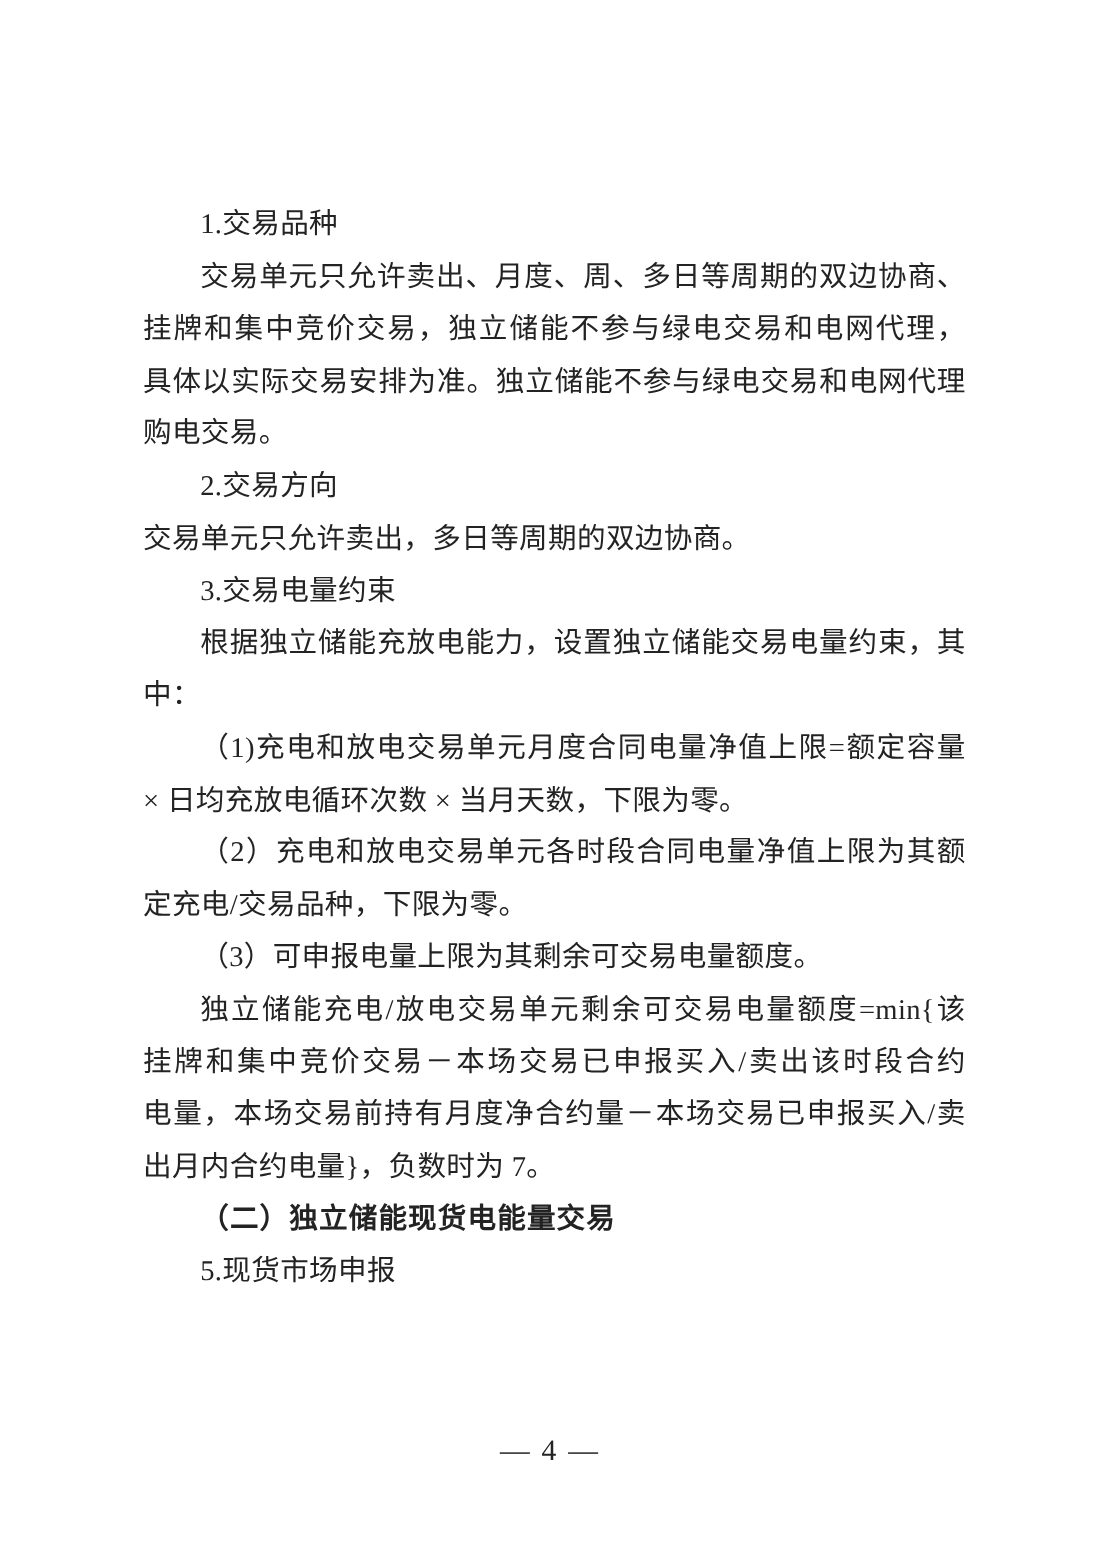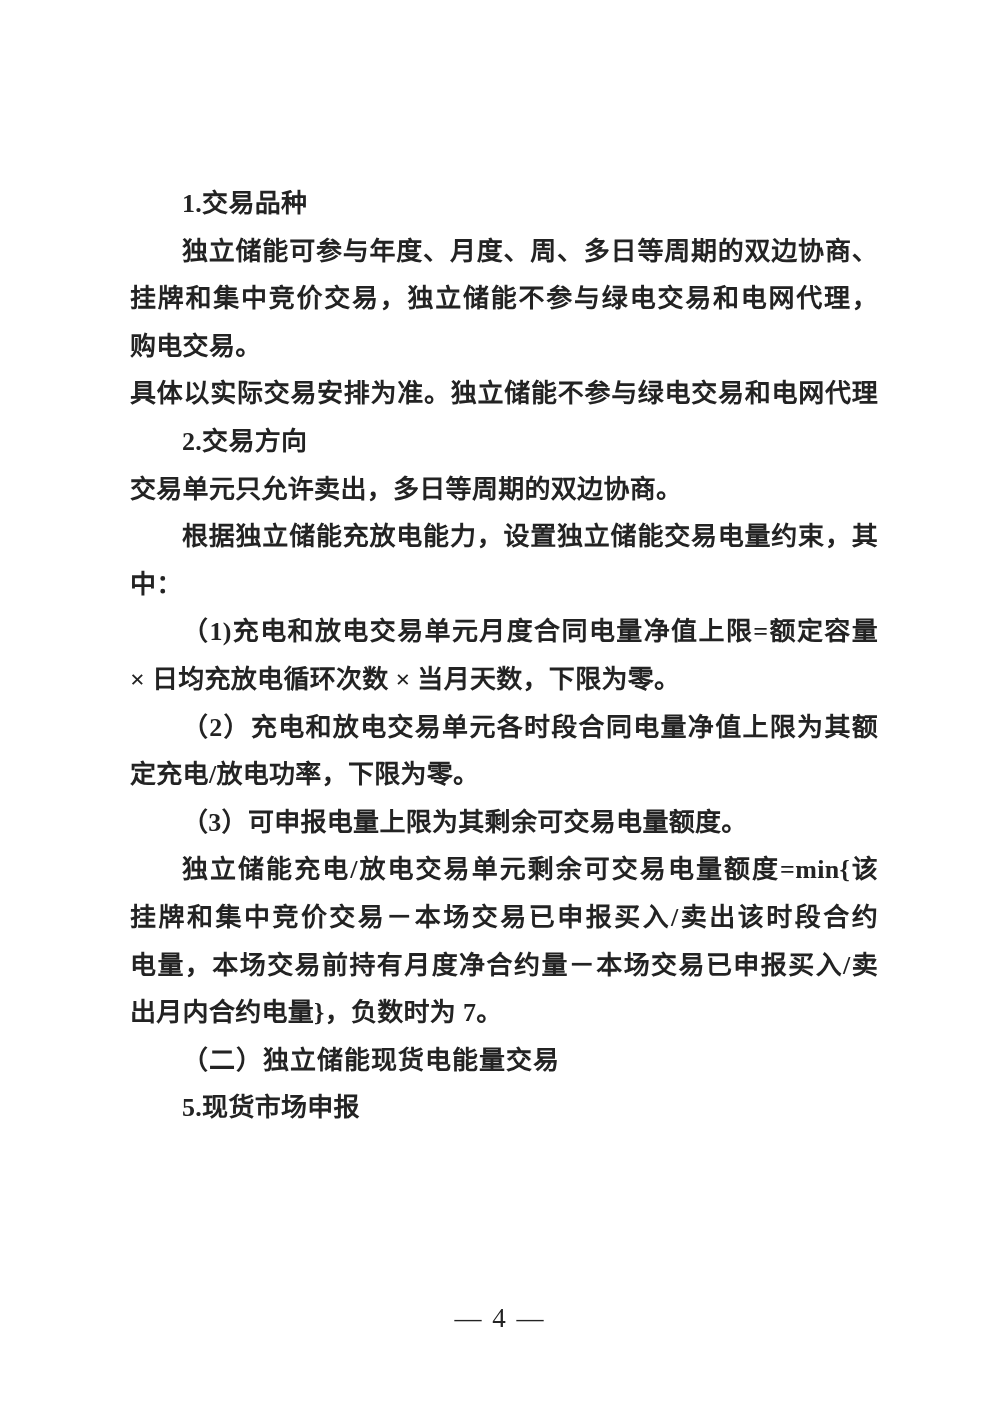--- a/index.html
+++ b/index.html
@@ -28,21 +28,20 @@
     padding: 0;
   }
   .line {
     font-size: 26px;
     line-height: 47.6px;
     white-space: normal;
     text-align: justify;
     text-align-last: justify;
     text-justify: inter-character;
     letter-spacing: 0.3px;
-    font-weight: bold;
   }
   
   .line.last {
     text-align-last: left;
   }
   
   .line.first {
     text-indent: 2em;
   }
   .para.bold .line {
@@ -65,48 +64,51 @@
 <body>
 
 <div class="page">
   <div class="content">
 
     <div class="para">
       <div class="line first last">1.交易品种</div>
     </div>
 
     <div class="para">
-      <div class="line first">独立储能可参与年度、月度、周、多日等周期的双边协商、</div>
+      <div class="line first">交易单元只允许卖出、月度、周、多日等周期的双边协商、</div>
       <div class="line">挂牌和集中竞价交易，独立储能不参与绿电交易和电网代理，</div>
+      <div class="line">具体以实际交易安排为准。独立储能不参与绿电交易和电网代理</div>
       <div class="line last">购电交易。</div>
-      <div class="line">具体以实际交易安排为准。独立储能不参与绿电交易和电网代理</div>
     </div>
 
     <div class="para">
       <div class="line first last">2.交易方向</div>
     </div>
 
     <div class="para">
       <div class="line last">交易单元只允许卖出，多日等周期的双边协商。</div>
     </div>
 
+    <div class="para">
+      <div class="line first last">3.交易电量约束</div>
+    </div>
 
     <div class="para">
       <div class="line first">根据独立储能充放电能力，设置独立储能交易电量约束，其</div>
       <div class="line last">中：</div>
     </div>
 
     <div class="para">
       <div class="line first">（1)充电和放电交易单元月度合同电量净值上限=额定容量</div>
       <div class="line last">× 日均充放电循环次数 × 当月天数，下限为零。</div>
     </div>
 
     <div class="para">
       <div class="line first">（2）充电和放电交易单元各时段合同电量净值上限为其额</div>
-      <div class="line last">定充电/放电功率，下限为零。</div>
+      <div class="line last">定充电/交易品种，下限为零。</div>
     </div>
 
     <div class="para">
       <div class="line first last">（3）可申报电量上限为其剩余可交易电量额度。</div>
     </div>
 
     <div class="para">
       <div class="line first">独立储能充电/放电交易单元剩余可交易电量额度=min{该</div>
       <div class="line">挂牌和集中竞价交易－本场交易已申报买入/卖出该时段合约</div>
       <div class="line">电量，本场交易前持有月度净合约量－本场交易已申报买入/卖</div>

